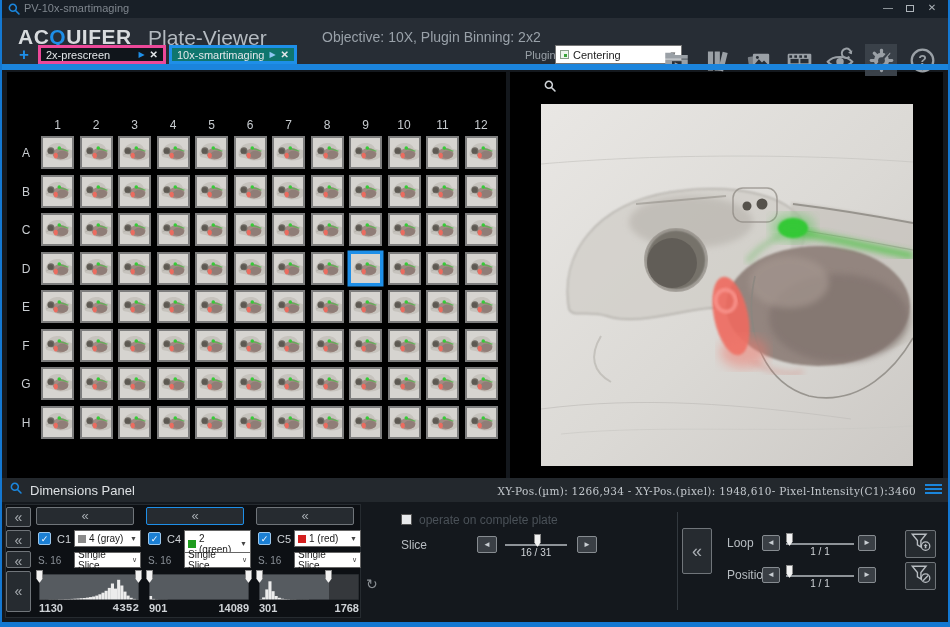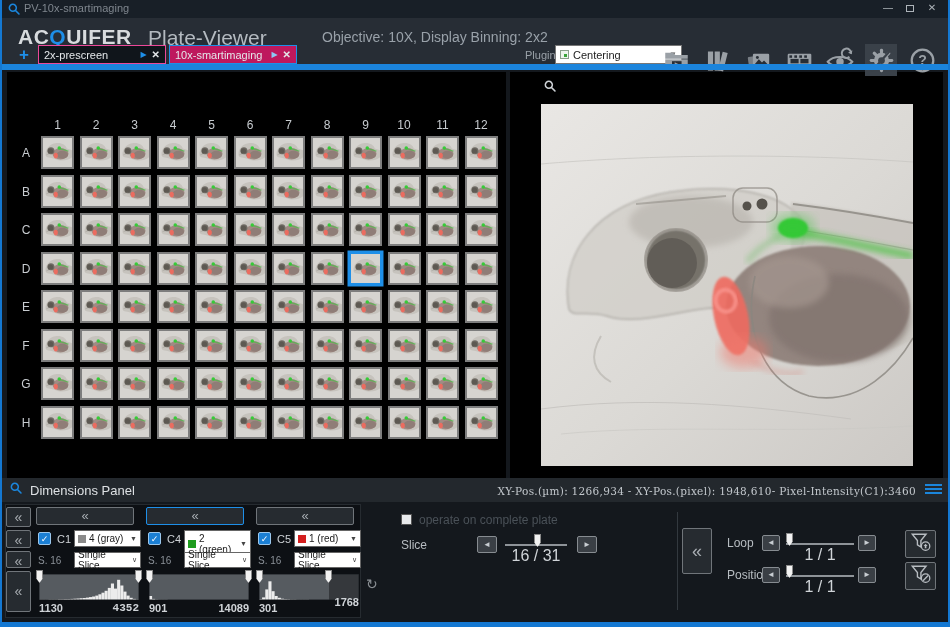--- a/index.html
+++ b/index.html
@@ -24,25 +24,25 @@
   #plugindd .txt{font-size:11px;color:#222;}
   #plugindd .caret{margin-left:auto;font-size:8px;color:#555;}
   .plg-ico{width:9px;height:9px;border:1px solid #8aa08a;background:#eef6ee;position:relative;}
   .plg-ico:after{content:"";position:absolute;left:3px;top:3px;width:3px;height:3px;background:#3aa53a;}
   #toolbar{position:absolute;right:12px;top:26px;display:flex;gap:9px;align-items:center;height:32px;}
   .tbtn{width:32px;height:32px;display:flex;align-items:center;justify-content:center;color:#9aa0a6;}
   .tbtn.active{background:#3a4149;}
   
   #plus{position:absolute;left:19px;top:45px;color:#1e8fe8;z-index:45;}
   #tabs{position:absolute;left:38px;top:45px;display:flex;gap:3px;z-index:45;}
-  .tab{height:19px;display:flex;align-items:center;padding:0 5px;gap:5px;background:#10151b;border:1px solid #ec4899;min-width:128px;}
+  .tab{height:19px;display:flex;align-items:center;padding:0 5px;gap:5px;background:#10151b;border:3px solid #ec4899;min-width:128px;}
   .tab .lbl{font-size:11px;color:#e4e7ea;}
   .tab .arr{font-size:8px;color:#1e8fe8;margin-left:auto;}
   .tab .cls{font-size:10px;color:#e4e7ea;font-weight:bold;}
-  .tab.selected{background:#be185d;border-color:#1e8fe8;}
+  .tab.selected{background:#0f766e;border-color:#1e8fe8;}
   .tab.selected .arr{color:#8ec7f2;}
   
   #bluebar{left:0;top:64px;width:950px;height:6px;background:#1b84dc;z-index:40;}
   
   #plate{left:7px;top:72px;width:499px;height:406px;background:#000;}
   .collbl{position:absolute;top:46px;width:33px;text-align:center;font-size:12px;color:#c8ccd0;}
   .rowlbl{position:absolute;left:9px;width:20px;text-align:center;font-size:12px;color:#c8ccd0;}
   #grid{position:absolute;left:34px;top:64px;display:grid;grid-template-columns:repeat(12,33px);grid-auto-rows:33px;gap:5.5px;}
   .well{width:33px;height:33px;border:2px solid #7d7d7d;background:#cfccc8;overflow:hidden;}
   .well svg{display:block;}
@@ -76,21 +76,21 @@
   .hist svg{display:block;}
   .pin{position:absolute;width:7px;height:13px;background:#f2f2f2;border:1px solid #8a8a8a;clip-path:polygon(0 0,100% 0,100% 62%,50% 100%,0 62%);z-index:5;}
   .hval{position:absolute;font-size:11px;font-weight:bold;color:#cfd3d7;}
   .resetico{position:absolute;color:#8a8f94;font-size:14px;}
   
   #opcb{position:absolute;left:401px;top:12px;width:11px;height:11px;background:#e8eaec;border:1px solid #555;}
   #oplbl{position:absolute;left:419px;top:11px;font-size:12px;color:#4a5158;}
   .ctllbl{position:absolute;font-size:12px;color:#b8bdc2;font-weight:300;}
   .sbtn{position:absolute;background:#3a3f45;border:1px solid #878c91;color:#c8cdd2;font-size:8px;text-align:center;border-radius:2px;}
   .track{position:absolute;height:2px;background:#8e9398;}
-  .slval{position:absolute;font-size:16px;color:#d0d4d8;text-align:center;}
+  .slval{position:absolute;font-size:10px;color:#d0d4d8;text-align:center;}
   #divider{position:absolute;left:677px;top:10px;width:1px;height:98px;background:#33393f;}
   .funbtn{position:absolute;left:905px;width:31px;height:28px;background:#262b30;border:1px solid #70757a;border-radius:2px;display:flex;align-items:center;justify-content:center;color:#b8bdc2;}
   #bigchev{position:absolute;left:682px;top:26px;width:30px;height:46px;font-size:18px;line-height:44px;}
 </style>
 </head>
 <body>
 
 <div id="app">
 
   <svg width="0" height="0" style="position:absolute">
@@ -123,21 +123,21 @@
     <span class="winbtn" style="right:52px">—</span>
     <span class="winbtn" style="right:30px">
         <span class="maxbox" style="left:6px"></span>
       </span>
     <span class="winbtn" style="right:8px">✕</span>
   </div>
 
   <div id="header" class="abs">
     <div id="logo"><span>AC</span><span class="q">Q</span><span>UIFER</span></div>
     <div id="apptitle">Plate-Viewer</div>
-    <div id="objective">Objective: 10X, Display Binning: 2x2</div>
+    <div id="objective">Objective: 10X, Plugin Binning: 2x2</div>
     <div id="pluginlbl">Plugin</div>
     <div id="plugindd">
       <span class="plg-ico"></span>
       <span class="txt">Centering</span>
       <span class="caret">▼</span>
     </div>
     <div id="toolbar">
         <div class="tbtn">
           <svg viewBox="0 0 24 24" width="27" height="27" fill="#9aa0a6">
             <path d="M2 5h7l2 2h11v3.5H2z"></path>
@@ -940,21 +940,21 @@
               <rect x="37.5" y="25.8" width="3.1" height="0.2" fill="#ececec"></rect>
               <rect x="40.6" y="25.8" width="3.1" height="0.2" fill="#ececec"></rect>
               <rect x="43.8" y="25.8" width="3.1" height="0.2" fill="#ececec"></rect>
               <rect x="46.9" y="25.8" width="3.1" height="0.2" fill="#ececec"></rect>
               <rect width="100" height="26" fill="none" stroke="#1d2125"></rect>
             </svg>
           </div>
           <div class="pin" style="left: 0px; top: 65px;"></div>
           <div class="pin" style="left: 69px; top: 65px;"></div>
           <div class="hval" style="left: 3px; top: 97px;">301</div>
-          <div class="hval" style="right: 3px; top: 91px;">1768</div>
+          <div class="hval" style="right: 3px; top: 97px;">1768</div>
         </div>
       </div>
     <span class="resetico" style="left:366px;top:74px">↻</span>
 
     <div id="opcb"></div>
     <div id="oplbl">operate on complete plate</div>
 
     <div class="ctllbl" style="left:401px;top:36px">Slice</div>
     <div class="sbtn" style="left:477px;top:34px;width:20px;height:17px;line-height:15px">◄</div>
     <div class="track" style="left:505px;top:42px;width:62px"></div>

